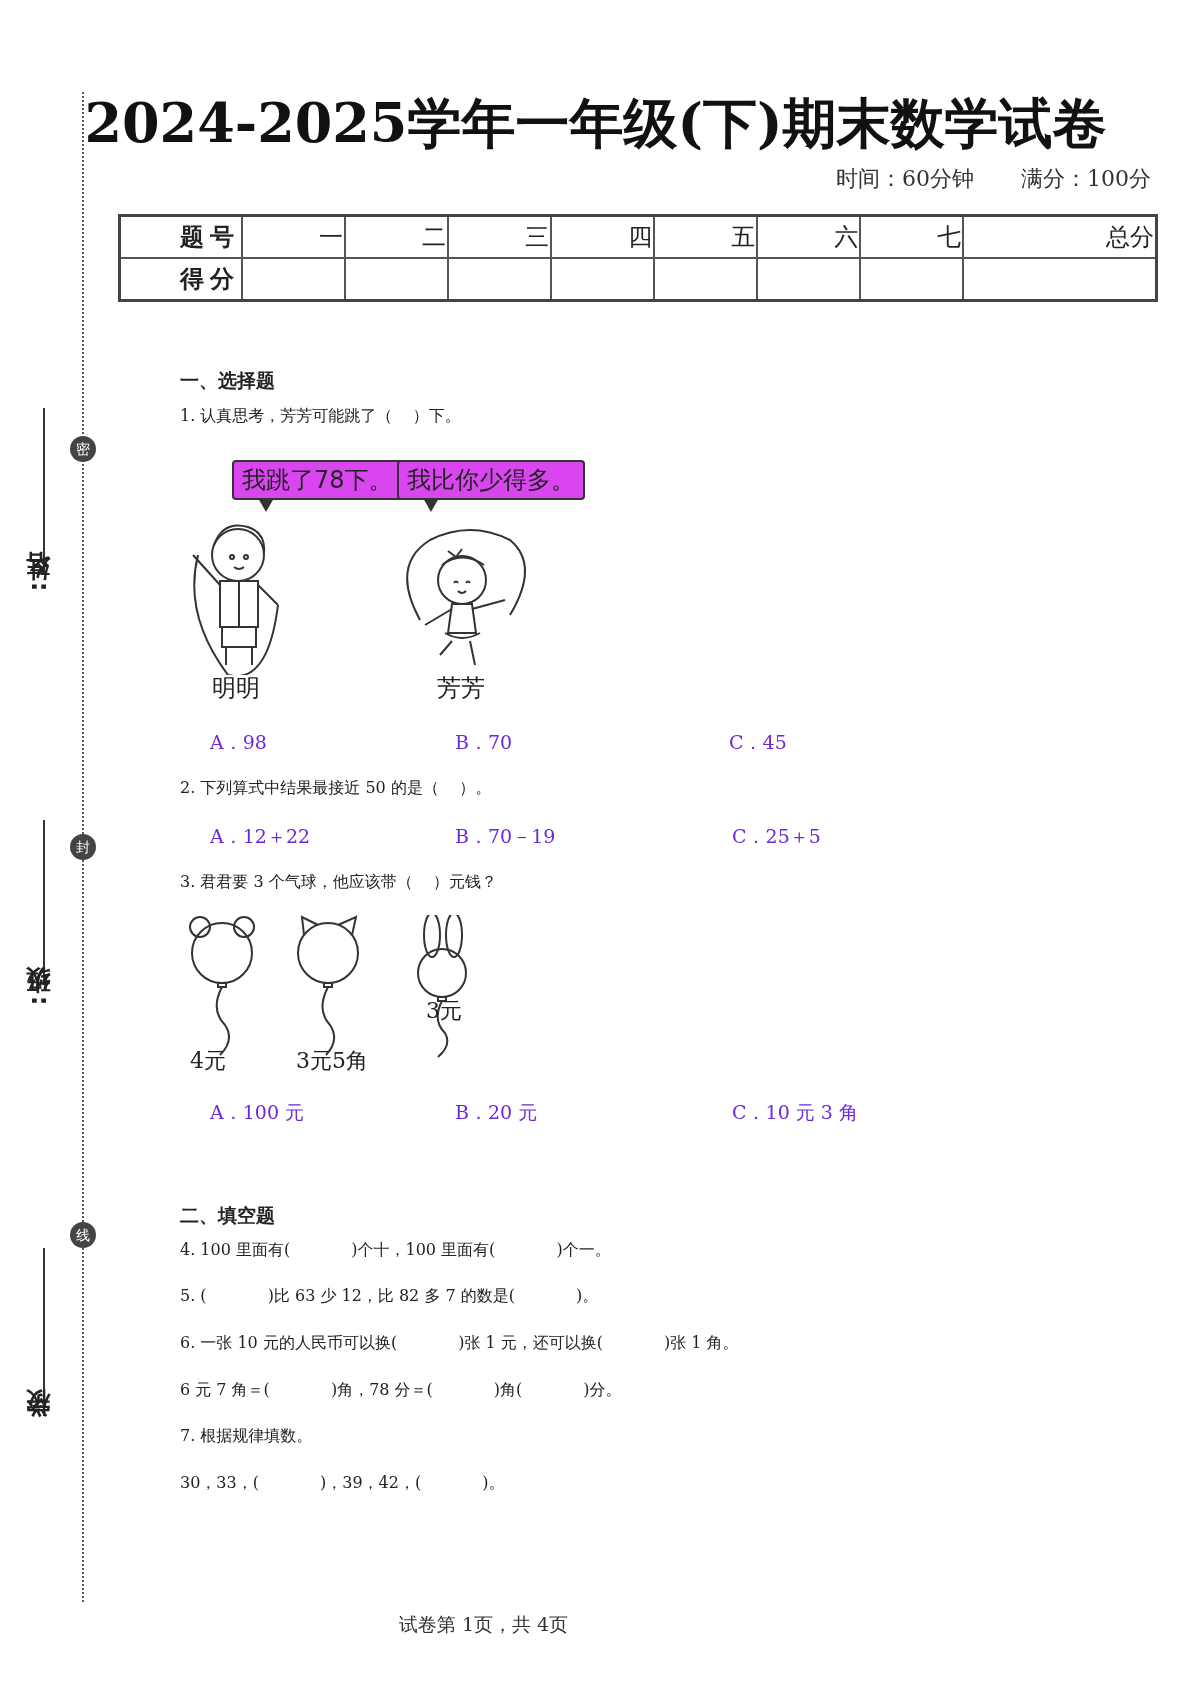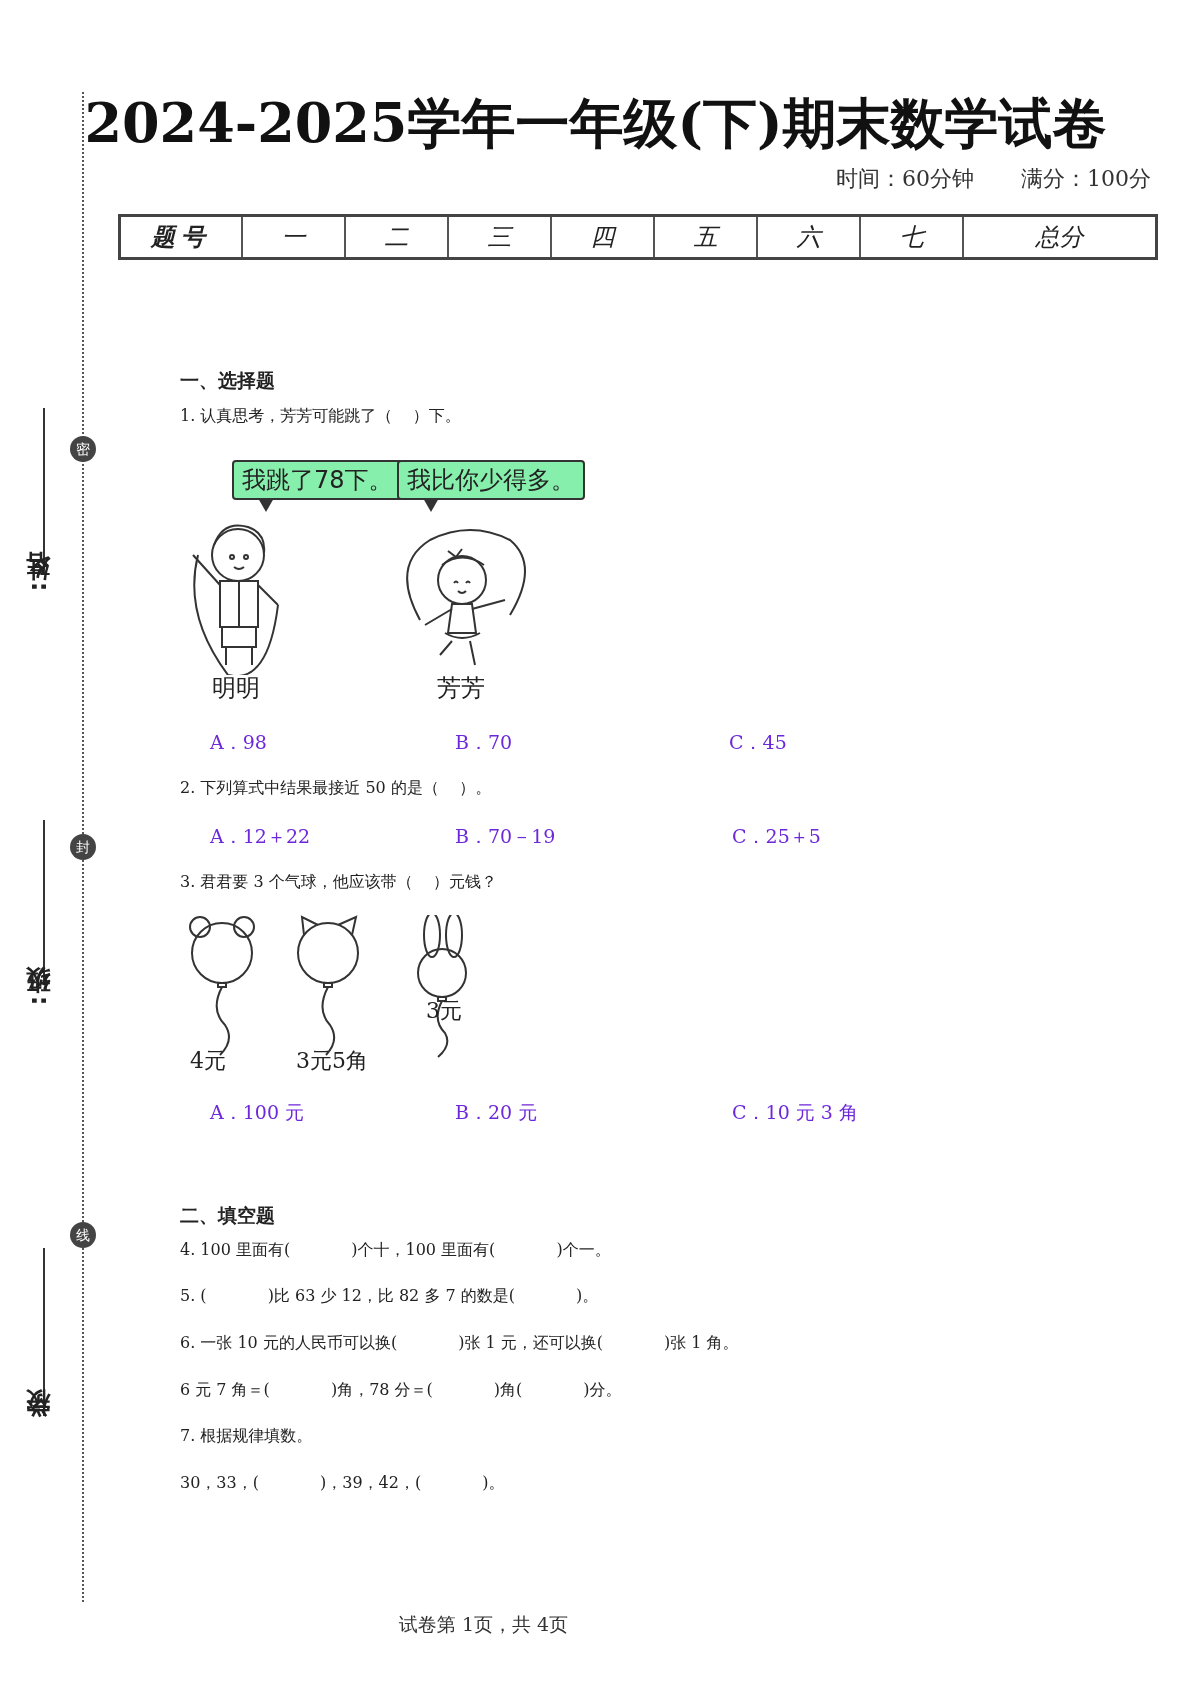--- a/index.html
+++ b/index.html
@@ -20,29 +20,29 @@
   
   .title { position: absolute; left: 0; width: 1191px; top: 88px; text-align: center;
            font-size: 54px; font-weight: bold; letter-spacing: 0px; color: #111;
            font-family: "DejaVu Serif", serif; }
   .meta { position: absolute; right: 40px; top: 164px; font-size: 22px; color: #333; }
   .meta span { margin-left: 40px; }
 
   
   .score-table { position: absolute; left: 118px; top: 214px; width: 1040px; border-collapse: collapse;
                  border: 3px solid #444; }
-  .score-table td { border: 2px solid #555; height: 38px; text-align: center; font-size: 24px;
-                    font-family: "DejaVu Sans", sans-serif; color: #222; font-style: italic; }
+  .score-table td { border: 2px solid #555; height: 38px; text-align: right; font-size: 24px;
+                    font-family: "DejaVu Sans", sans-serif; color: #222; }
   .score-table td.head { width: 118px; font-weight: bold; letter-spacing: 6px; }
   .section-title { position: absolute; left: 180px; font-size: 19px; font-weight: bold;
                    font-family: "DejaVu Sans", sans-serif; color: #222; }
   .q { position: absolute; left: 180px; font-size: 16px; color: #222; white-space: pre; }
   .opt { position: absolute; font-size: 19px; color: #6d28d9; white-space: pre; }
 
-  .bubble { position: absolute; border: 2px solid #333; border-radius: 4px; background: #86efac;
+  .bubble { position: absolute; border: 2px solid #333; border-radius: 4px; background: #d946ef;
             font-size: 24px; padding: 2px 8px; font-family: "DejaVu Sans", sans-serif; color: #222; }
   .bubble:after { content: ""; position: absolute; left: 24px; bottom: -14px; width: 0; height: 0;
                   border-left: 8px solid transparent; border-right: 8px solid transparent;
                   border-top: 14px solid #333; }
   .pic-label { position: absolute; font-size: 24px; color: #222; font-family: "DejaVu Sans", sans-serif; }
   .balloon-price { position: absolute; font-size: 22px; color: #222; }
 
   .footer { position: absolute; left: 0; width: 967px; top: 1612px; text-align: center;
             font-size: 19px; color: #333; }
 </style>
@@ -74,20 +74,31 @@
       <tr>
     <td class="head">题号</td>
     <td>一</td>
     <td>二</td>
     <td>三</td>
     <td>四</td>
     <td>五</td>
     <td>六</td>
     <td>七</td>
     <td>总分</td>
+  </tr>
+  <tr>
+    <td class="head">得分</td>
+    <td></td>
+    <td></td>
+    <td></td>
+    <td></td>
+    <td></td>
+    <td></td>
+    <td></td>
+    <td></td>
   </tr>
 </tbody>
   </table>
 
 <div class="section-title" style="top:368px">一、选择题</div>
 <div class="q" style="top:406px">1. 认真思考，芳芳可能跳了（    ）下。</div>
 
 <div class="bubble" style="left:232px;top:460px">我跳了78下。</div>
 <div class="bubble" style="left:397px;top:460px">我比你少得多。</div>
 

